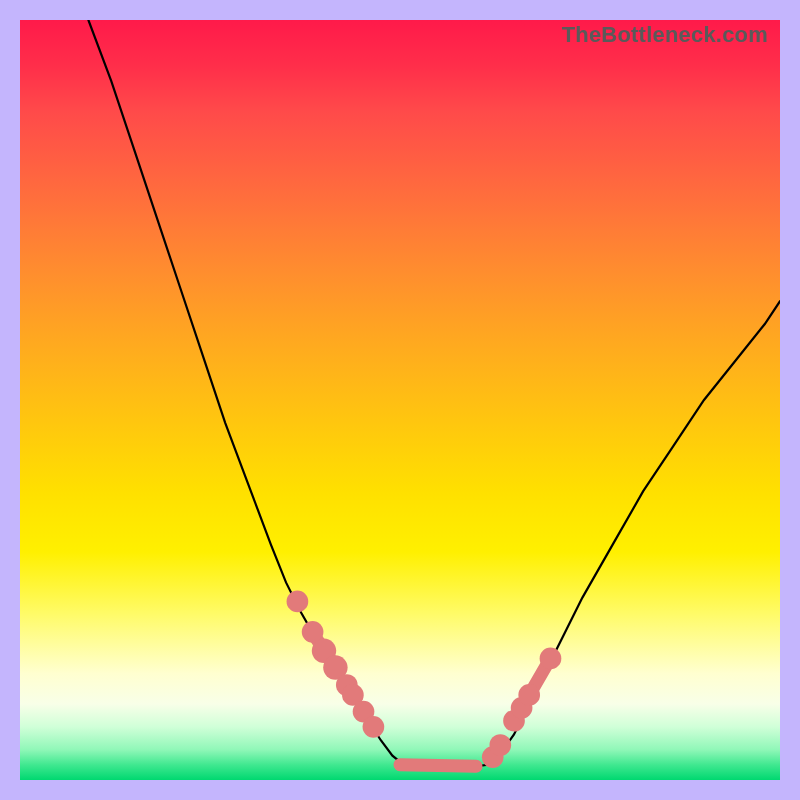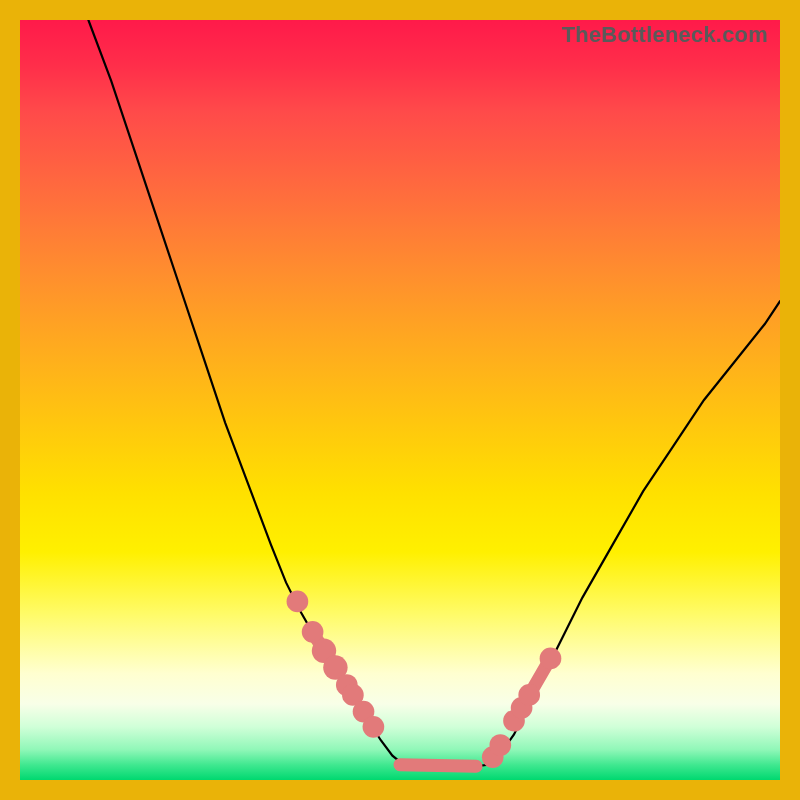--- a/index.html
+++ b/index.html
@@ -1,21 +1,21 @@
 <!DOCTYPE html>
 <html><head>
 <meta charset="utf-8">
 <style>
   * { margin: 0; padding: 0; box-sizing: border-box; }
   html, body { width: 800px; height: 800px; overflow: hidden; background: #000; }
   .frame {
     position: relative;
     width: 800px;
     height: 800px;
-    background: #eab308;
+    background: #c4b5fd;
   }
   .plot-area {
     position: absolute;
     left: 20px;
     top: 20px;
     width: 760px;
     height: 760px;
     overflow: hidden;
   }
   .gradient-bg {

